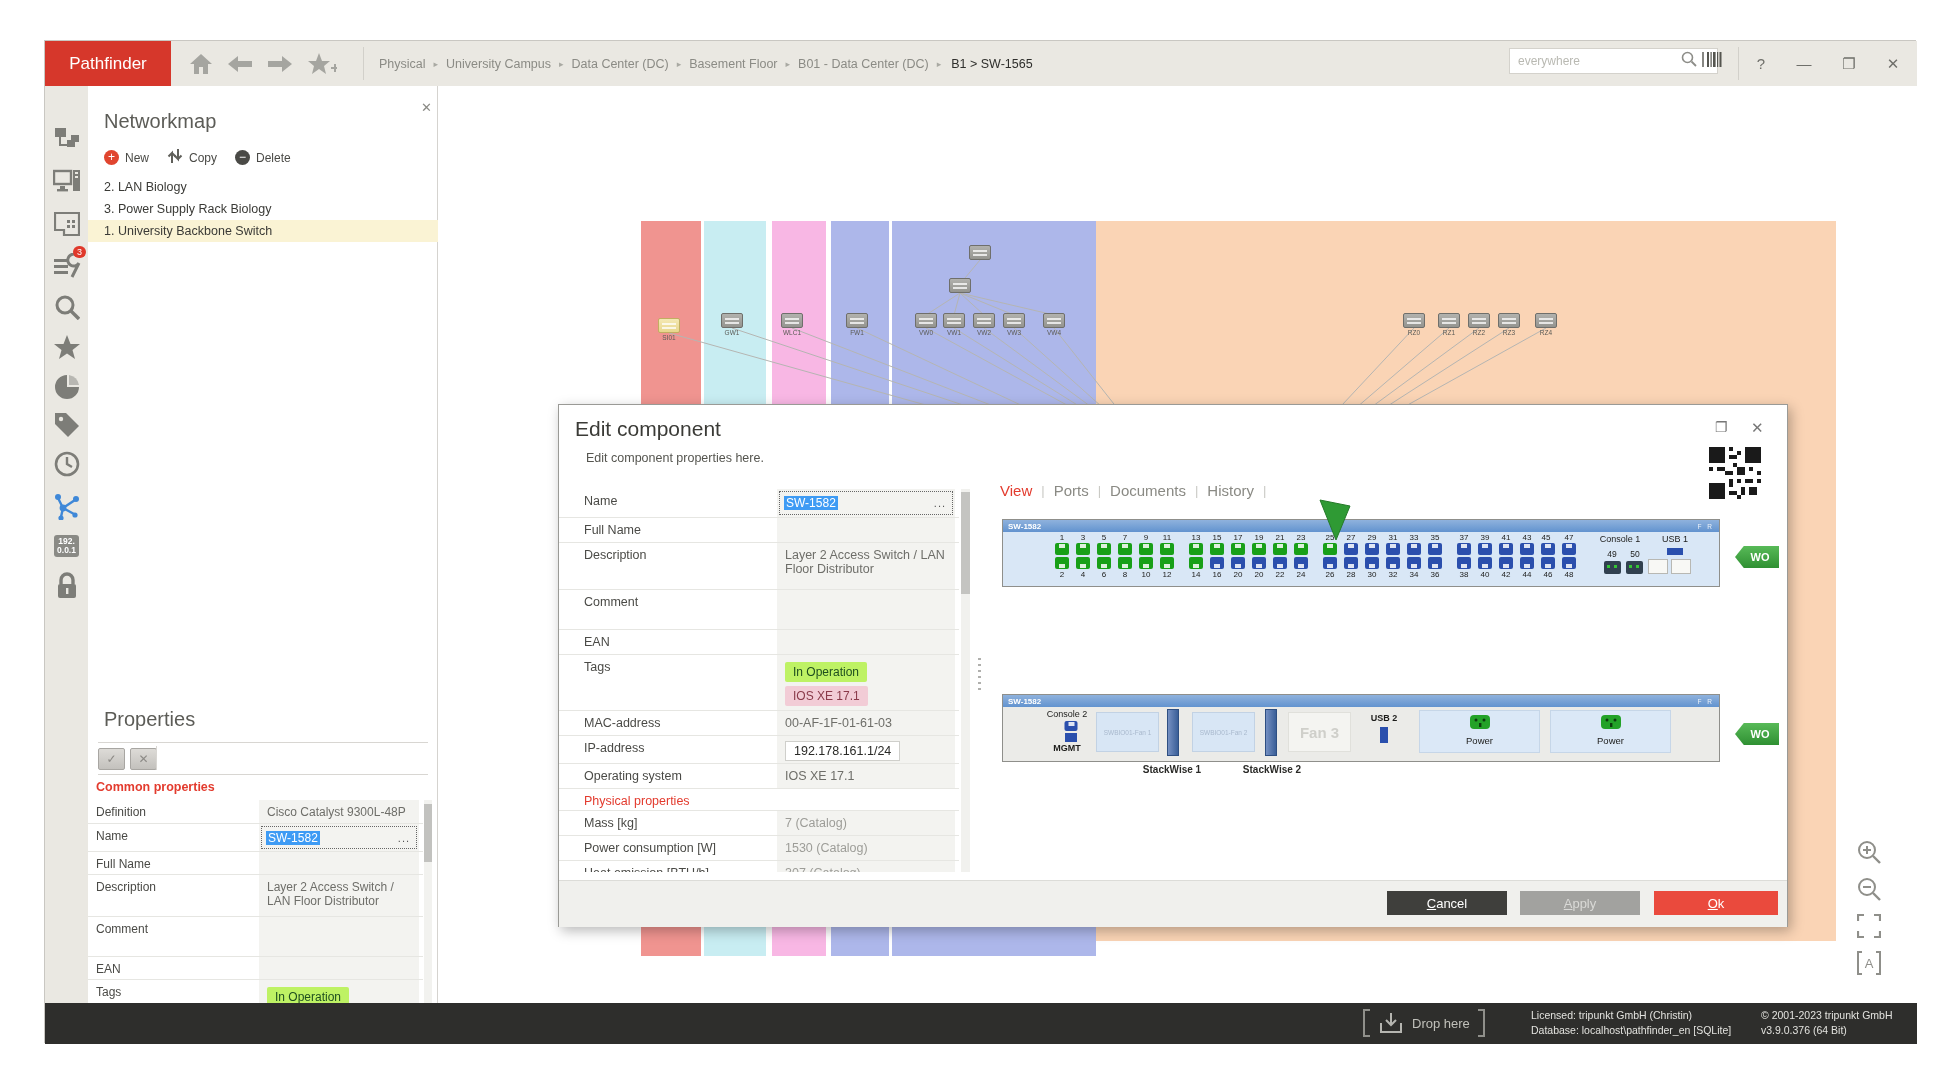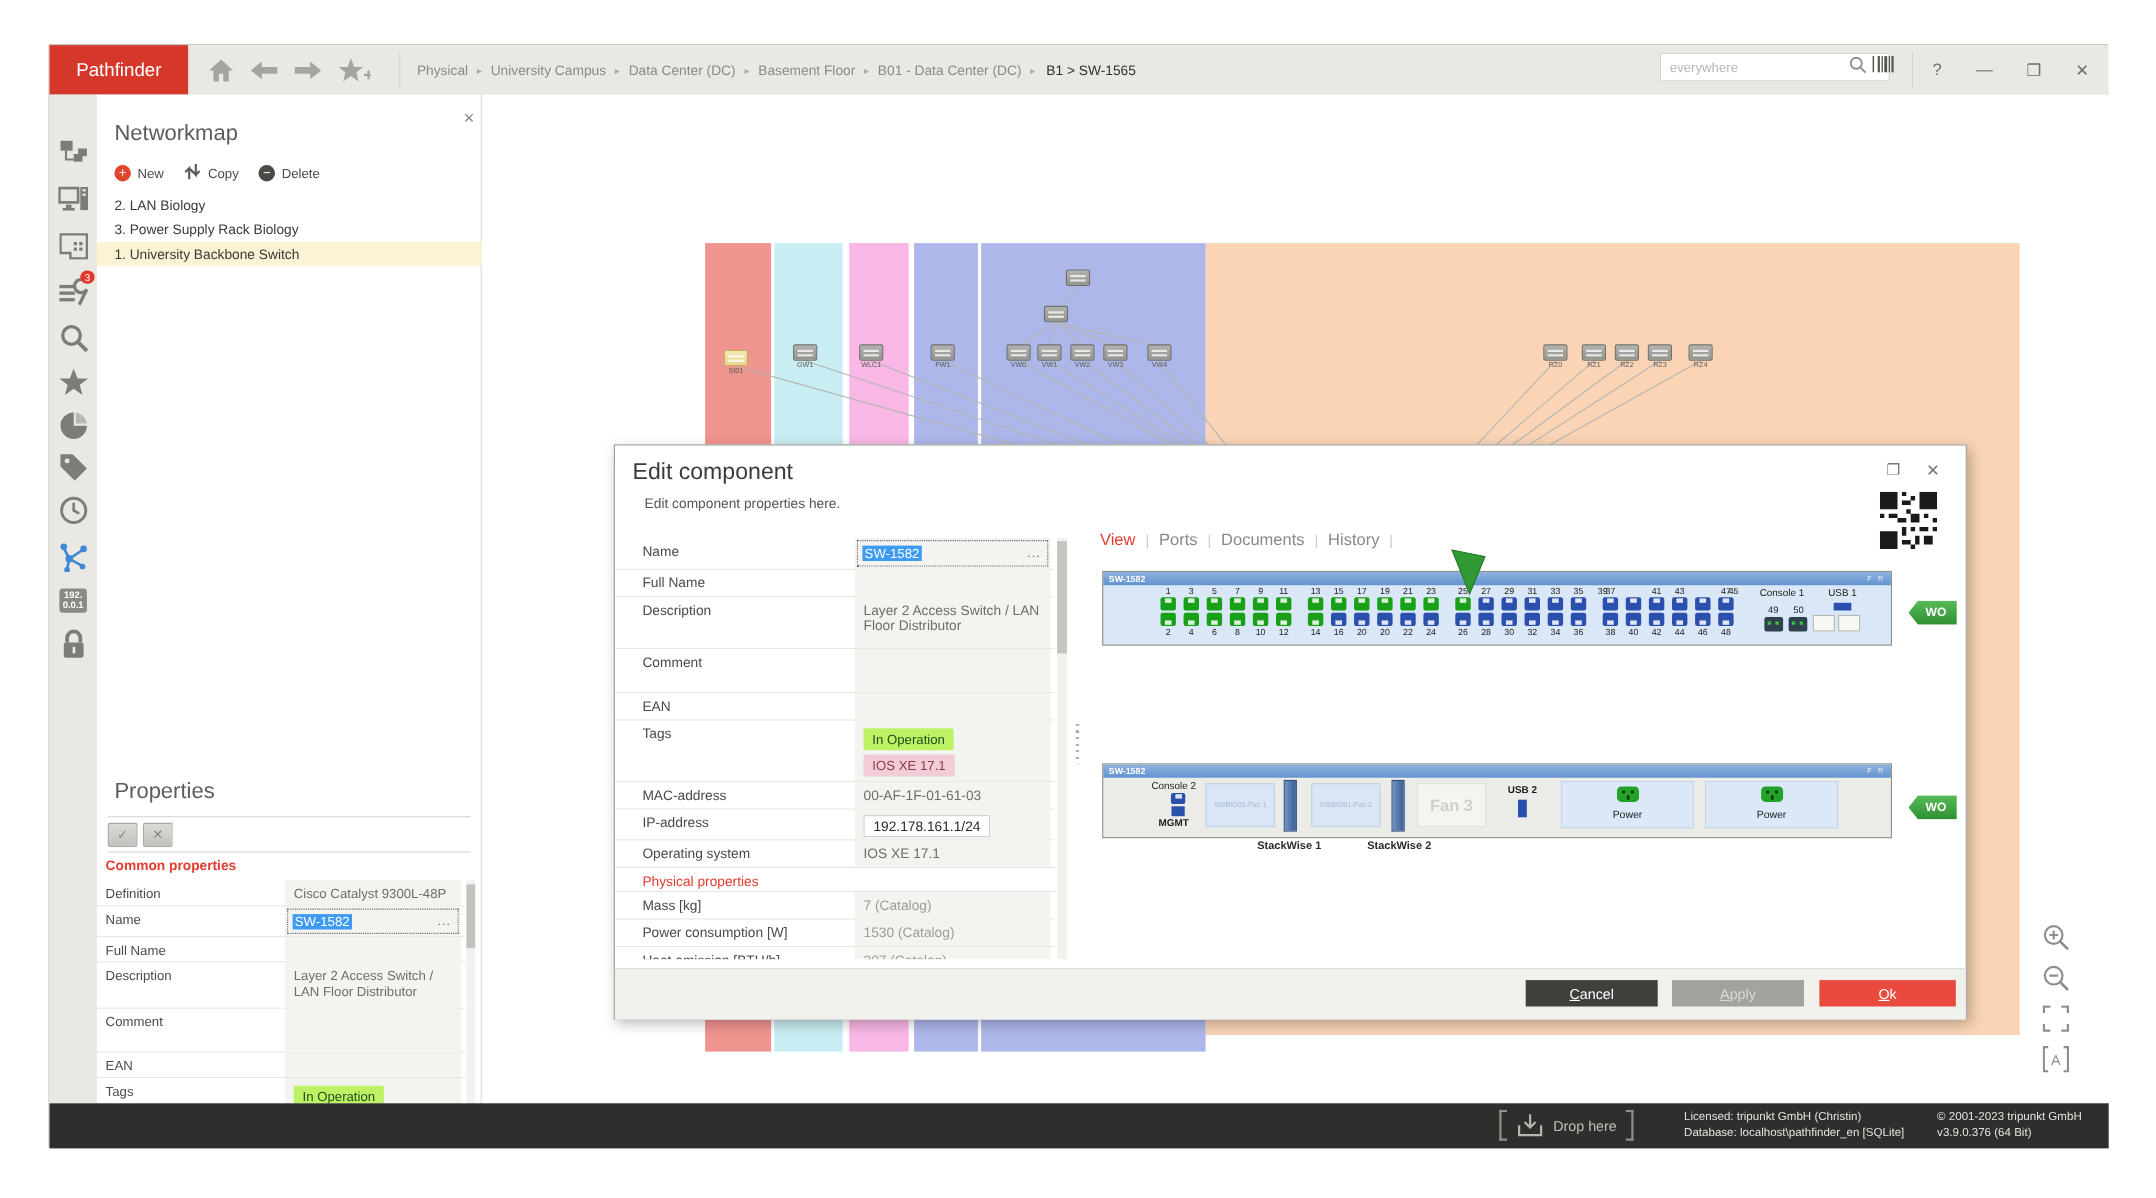--- a/index.html
+++ b/index.html
@@ -620,33 +620,33 @@
           <div class="port down blue" style="left: 411px; top: 37px;"></div>
           <div class="pnum" style="left: 411px; top: 50px;">34</div>
           <div class="pnum" style="left: 432px; top: 13px;">35</div>
           <div class="port up blue" style="left: 432px; top: 23px;"></div>
           <div class="port down blue" style="left: 432px; top: 37px;"></div>
           <div class="pnum" style="left: 432px; top: 50px;">36</div>
           <div class="pnum" style="left: 461px; top: 13px;">37</div>
           <div class="port up blue" style="left: 461px; top: 23px;"></div>
           <div class="port down blue" style="left: 461px; top: 37px;"></div>
           <div class="pnum" style="left: 461px; top: 50px;">38</div>
-          <div class="pnum" style="left: 454px; top: 13px;">39</div>
+          <div class="pnum" style="left: 482px; top: 13px;">39</div>
           <div class="port up blue" style="left: 482px; top: 23px;"></div>
           <div class="port down blue" style="left: 482px; top: 37px;"></div>
           <div class="pnum" style="left: 482px; top: 50px;">40</div>
           <div class="pnum" style="left: 503px; top: 13px;">41</div>
           <div class="port up blue" style="left: 503px; top: 23px;"></div>
           <div class="port down blue" style="left: 503px; top: 37px;"></div>
           <div class="pnum" style="left: 503px; top: 50px;">42</div>
           <div class="pnum" style="left: 524px; top: 13px;">43</div>
           <div class="port up blue" style="left: 524px; top: 23px;"></div>
           <div class="port down blue" style="left: 524px; top: 37px;"></div>
           <div class="pnum" style="left: 524px; top: 50px;">44</div>
-          <div class="pnum" style="left: 573px; top: 13px;">45</div>
+          <div class="pnum" style="left: 543px; top: 13px;">45</div>
           <div class="port up blue" style="left: 545px; top: 23px;"></div>
           <div class="port down blue" style="left: 545px; top: 37px;"></div>
           <div class="pnum" style="left: 545px; top: 50px;">46</div>
           <div class="pnum" style="left: 566px; top: 13px;">47</div>
           <div class="port up blue" style="left: 566px; top: 23px;"></div>
           <div class="port down blue" style="left: 566px; top: 37px;"></div>
           <div class="pnum" style="left: 566px; top: 50px;">48</div>
         </div>
       <svg style="position:absolute;left:759px;top:93px" width="34" height="44">
           <polygon points="2,2 32,8 18,42" fill="#2f9a34" stroke="#257a29" stroke-width="1"></polygon>

